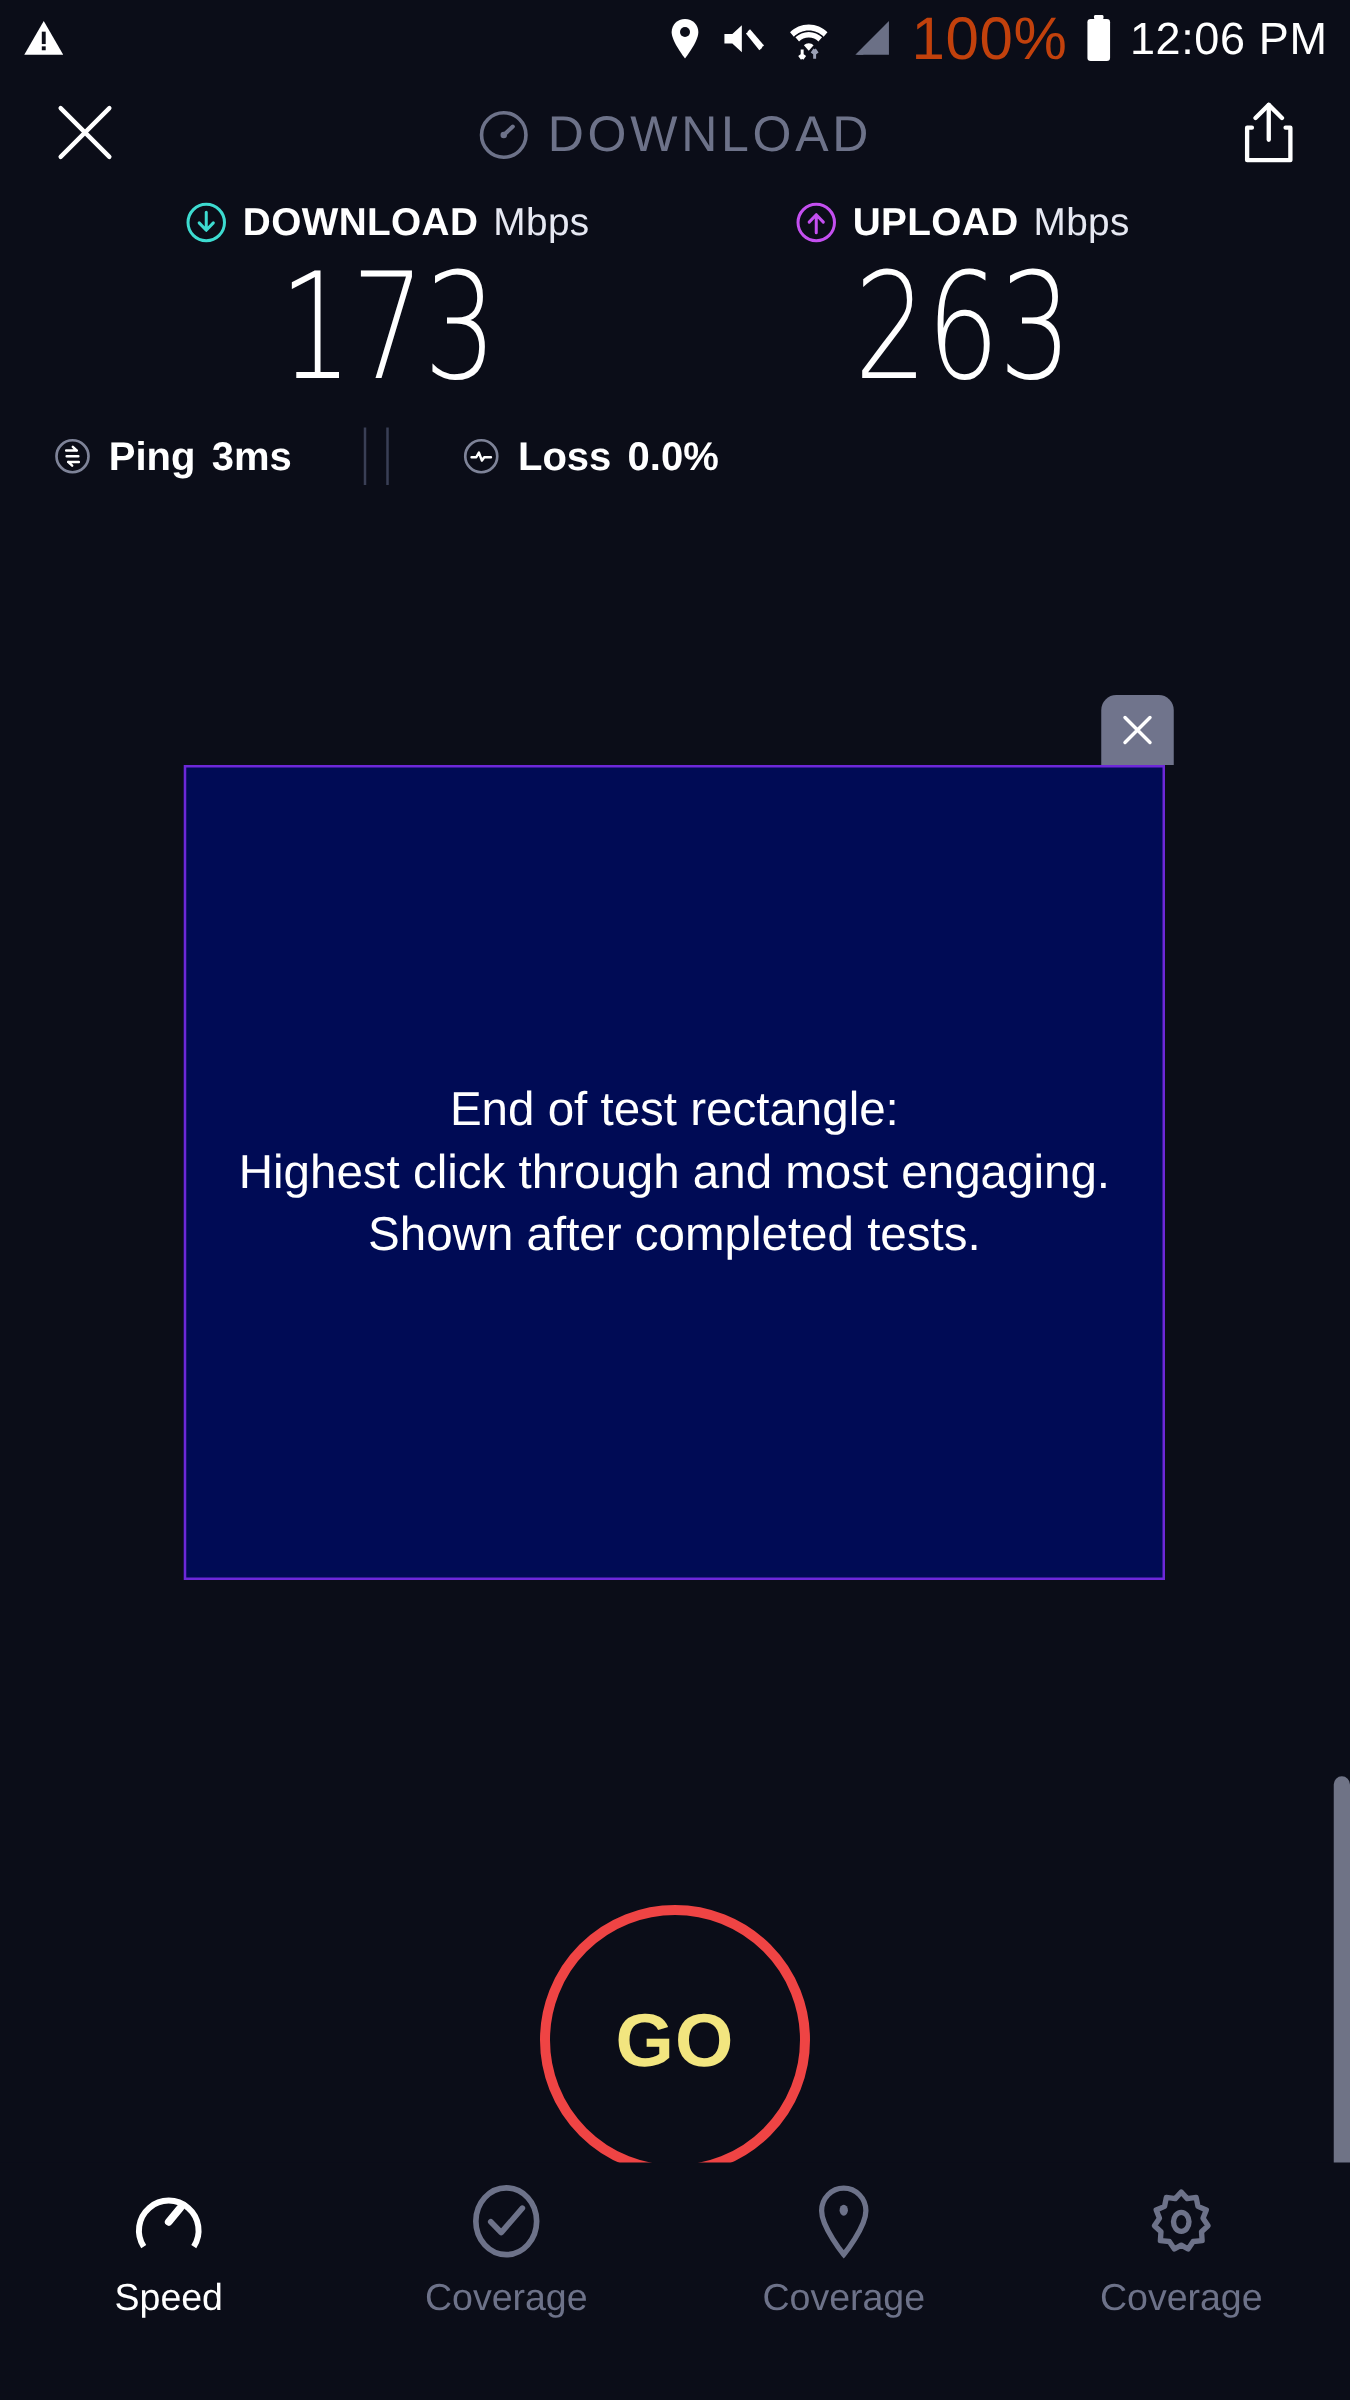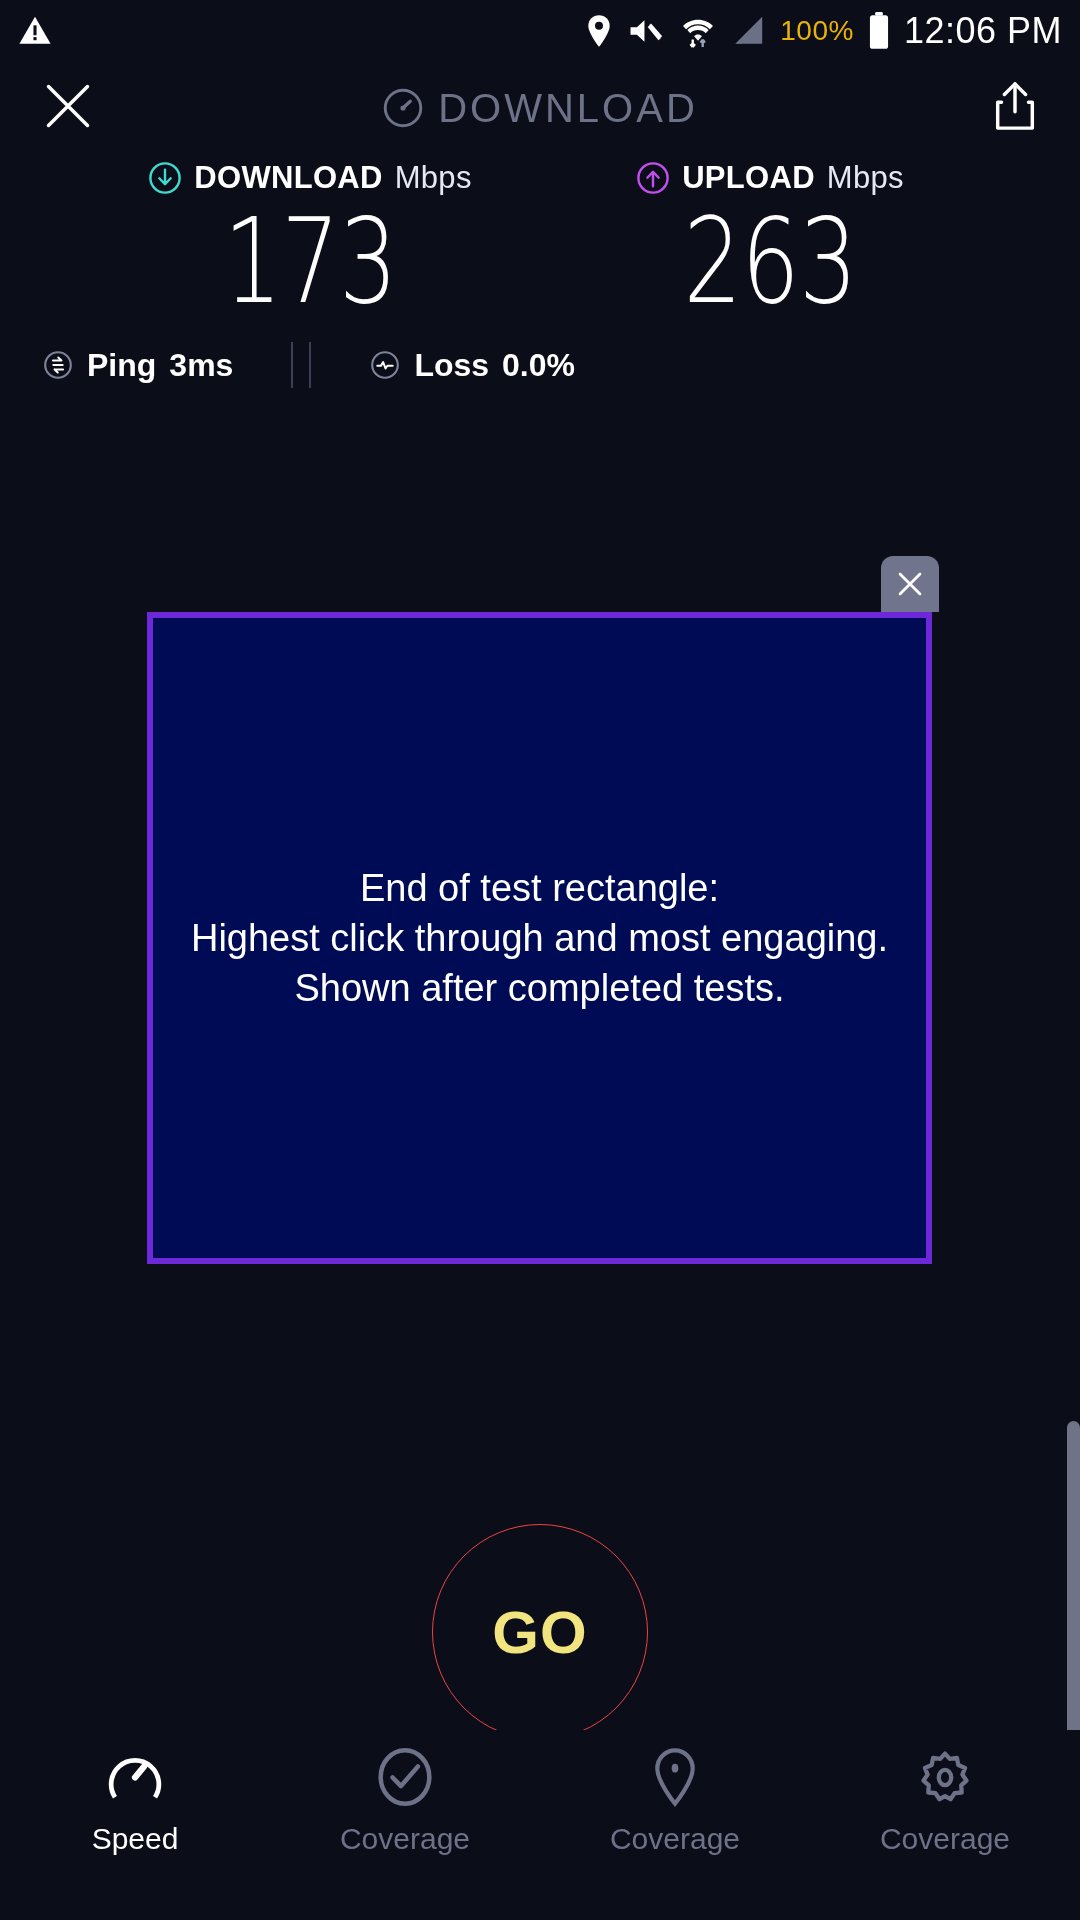--- a/index.html
+++ b/index.html
@@ -26,21 +26,21 @@
     box-sizing: border-box;
   }
   .status-left { display: flex; align-items: center; gap: 14px; }
   .status-right { display: flex; align-items: center; gap: 14px; }
   .status-time {
     font-size: 36px;
     color: #ffffff;
     letter-spacing: 0.5px;
     font-family: "Liberation Sans", sans-serif;
   }
-  .batt-pct { font-size: 28px; color:#eab308; letter-spacing:0.5px; }
+  .batt-pct { font-size: 48px; color:#c2410c; letter-spacing:0.5px; }
   .ico { display: inline-flex; align-items: center; justify-content: center; }
 
   
   .appbar {
     height: 92px;
     display: flex;
     align-items: center;
     justify-content: space-between;
     padding: 0 42px;
     box-sizing: border-box;
@@ -133,21 +133,21 @@
     justify-content: center;
     cursor: pointer;
   }
   .ad-box {
     position: absolute;
     top: 56px;
     left: 147px;
     width: 785px;
     height: 652px;
     background: #000b55;
-    border: 6px solid #6d28d9;
+    border: 2px solid #6d28d9;
     box-sizing: border-box;
     display: flex;
     align-items: center;
     justify-content: center;
   }
   .ad-text {
     text-align: center;
     font-size: 38px;
     line-height: 1.32;
     color: #ffffff;
@@ -170,21 +170,21 @@
     position: absolute;
     left: 0; right: 0;
     top: 1524px;
     display: flex;
     justify-content: center;
   }
   .go-btn {
     width: 216px;
     height: 216px;
     border-radius: 50%;
-    border: 1px solid #ef4444;
+    border: 8px solid #ef4444;
     display: flex;
     align-items: center;
     justify-content: center;
     cursor: pointer;
     box-sizing: border-box;
   }
   .go-btn span {
     font-size: 60px;
     font-weight: 700;
     color: #f2e57f;

